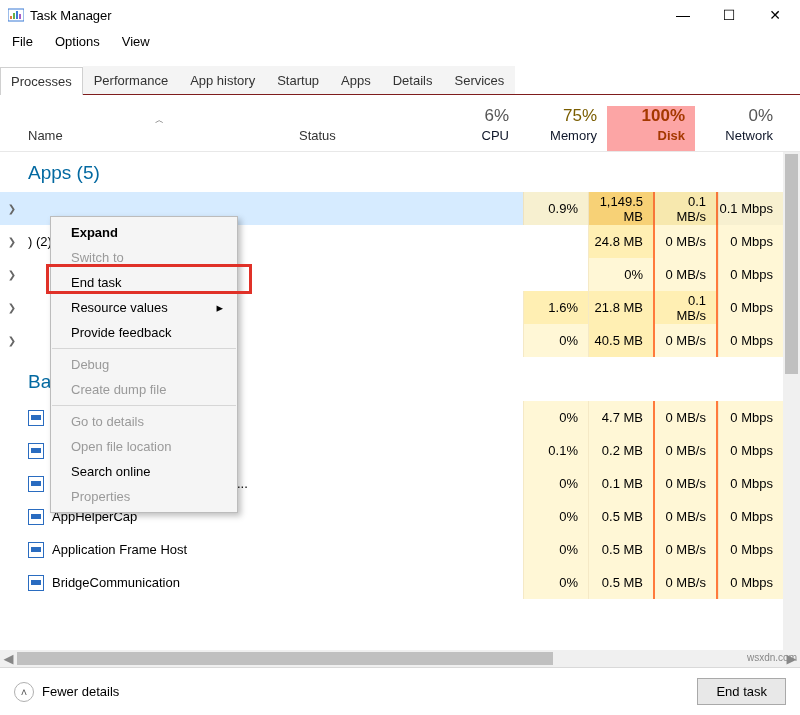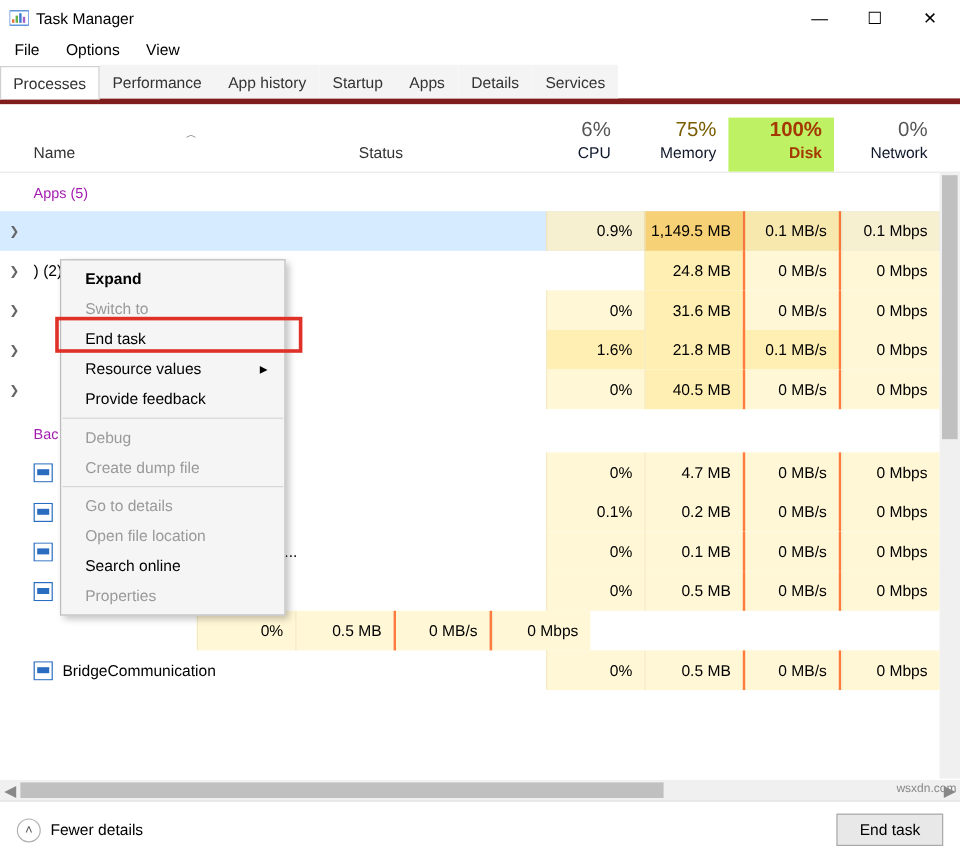--- a/index.html
+++ b/index.html
@@ -4,44 +4,44 @@
 <style>
   * { box-sizing: border-box; font-family: "Segoe UI", Tahoma, sans-serif; font-size: 13px; }
   body { margin: 0; width: 800px; height: 715px; background: #fff; overflow: hidden; position: relative; }
   .titlebar { height: 30px; display: flex; align-items: center; padding: 0 2px 0 8px; }
   .titlebar .icon { width: 16px; height: 16px; margin-right: 6px; }
   .title { flex: 0 0 auto; }
   .winspacer { flex: 1; }
   .winbtn { width: 46px; height: 30px; display: flex; align-items: center; justify-content: center; font-size: 14px; }
   .menubar { height: 22px; display: flex; align-items: center; padding: 0 4px; gap: 6px; }
   .menuitem { padding: 2px 8px; }
-  .tabbar { display: flex; border-bottom: 5px solid #7f1d1d; margin-top: 2px; }
+  .tabbar { display: flex; border-bottom: 1px solid #7f1d1d; margin-top: 14px; }
   .tab { padding: 6px 10px; border: 1px solid transparent; border-bottom: none; background: #f4f4f4; color: #333; }
   .tab.active { background: #fff; border-color: #d0d0d0; position: relative; top: 1px; }
   .contentwrap { position: relative; border-top: 1px solid #fff; }
   .headerrow { display: flex; align-items: flex-end; height: 56px; border-bottom: 1px solid #e8e8e8; }
   .col-exp { width: 24px; flex: none; }
   .col-name { flex: 1; padding-left: 4px; display: flex; flex-direction: column; }
   .col-status { width: 140px; flex: none; padding-left: 8px; }
   .sortarrow { text-align: center; font-size: 9px; color: #555; height: 14px; }
   .colhdr { padding-bottom: 8px; color: #333; }
   .numcol { width: 88px; flex: none; text-align: right; padding-right: 10px; display: flex; flex-direction: column; justify-content: flex-end; }
   .numcol .pct { font-size: 17px; color: #555; padding-bottom: 2px; }
   .numcol .lbl { padding-bottom: 8px; color: #0f172a; }
-  .numcol.hot { background: #bef264; }
+  .numcol.hot { background: #fca5a5; }
   .numcol.hot .pct, .numcol.hot .lbl { color: #a43800; font-weight: 600; }
   .numcol.warm .pct { color: #7a5d00; }
   .scwrap { position: absolute; right: 0; top: 0; bottom: 0; width: 17px; background: #f0f0f0; }
   .scthumb { position: absolute; left: 2px; right: 2px; top: 2px; height: 220px; background: #c0c0c0; }
-  .grouphdr { color: #a21caf; font-size: 12px; padding: 10px 0 8px 28px; }
+  .grouphdr { color: #0369a1; font-size: 19px; padding: 10px 0 8px 28px; }
   .row { display: flex; align-items: center; height: 33px; }
   .row .cell-exp { width: 24px; flex: none; text-align: center; color: #666; font-size: 10px; }
   .row .cell-name { flex: 1; display: flex; align-items: center; gap: 8px; padding-left: 4px; overflow: hidden; white-space: nowrap; text-overflow: ellipsis; }
   .row .cell-status { width: 140px; flex: none; }
-  .row .cell-num { width: 82px; flex: none; text-align: right; padding-right: 10px; height: 100%; display: flex; align-items: center; justify-content: flex-end; border-left: 1px solid #f5e9c6; }
+  .row .cell-num { width: 65px; flex: none; text-align: right; padding-right: 10px; height: 100%; display: flex; align-items: center; justify-content: flex-end; border-left: 1px solid #f5e9c6; }
   .heat1 { background: #fff7d6; }
   .heat2 { background: #ffefb3; }
   .heat4 { background: #ffd77a; }
   .sel .heat1, .sel .heat2, .sel .heat3, .sel .heat4 { filter: brightness(0.97); }
   .diskcol { border-left: 2px solid #ff7a3c !important; border-right: 2px solid #ff7a3c; }
   .row.sel { background: #d6ebff; }
   .glyph { width: 16px; height: 16px; display:inline-block; border:1px solid #2a6cc0; position:relative; }
   .glyph::after { content:""; position:absolute; left:2px; right:2px; top:4px; height:5px; background:#2a6cc0; }
   .hsb { position:absolute; left:0; right:0; bottom:48px; height:17px; background:#f0f0f0; display:flex; }
   .hsb .arrow { width:17px; display:flex; align-items:center; justify-content:center; color:#888; }
@@ -142,21 +142,20 @@
           <div class="cell-num heat2">24.8 MB</div>
           <div class="cell-num diskcol heat1">0 MB/s</div>
           <div class="cell-num heat1">0 Mbps</div>
           <div style="width:17px;flex:none;"></div>
         </div>
         <div class="row">
           <div class="cell-exp">❯</div>
           <div class="cell-name"></div>
           <div class="cell-status"></div>
           <div class="cell-num heat1">0%</div>
-          <div class="cell-num heat2">31.6 MB</div>
           <div class="cell-num diskcol heat1">0 MB/s</div>
           <div class="cell-num heat1">0 Mbps</div>
           <div style="width:17px;flex:none;"></div>
         </div>
         <div class="row">
           <div class="cell-exp">❯</div>
           <div class="cell-name"></div>
           <div class="cell-status"></div>
           <div class="cell-num heat2">1.6%</div>
           <div class="cell-num heat2">21.8 MB</div>
@@ -224,20 +223,24 @@
           </div>
           <div class="cell-status"></div>
           <div class="cell-num heat1">0%</div>
           <div class="cell-num heat1">0.5 MB</div>
           <div class="cell-num diskcol heat1">0 MB/s</div>
           <div class="cell-num heat1">0 Mbps</div>
           <div style="width:17px;flex:none;"></div>
         </div>
         <div class="row">
           <div class="cell-exp"></div>
+          <div class="cell-name">
+            <span class="glyph"></span>
+            <span>Application Frame Host</span>
+          </div>
           <div class="cell-status"></div>
           <div class="cell-num heat1">0%</div>
           <div class="cell-num heat1">0.5 MB</div>
           <div class="cell-num diskcol heat1">0 MB/s</div>
           <div class="cell-num heat1">0 Mbps</div>
           <div style="width:17px;flex:none;"></div>
         </div>
         <div class="row">
           <div class="cell-exp"></div>
           <div class="cell-name">

